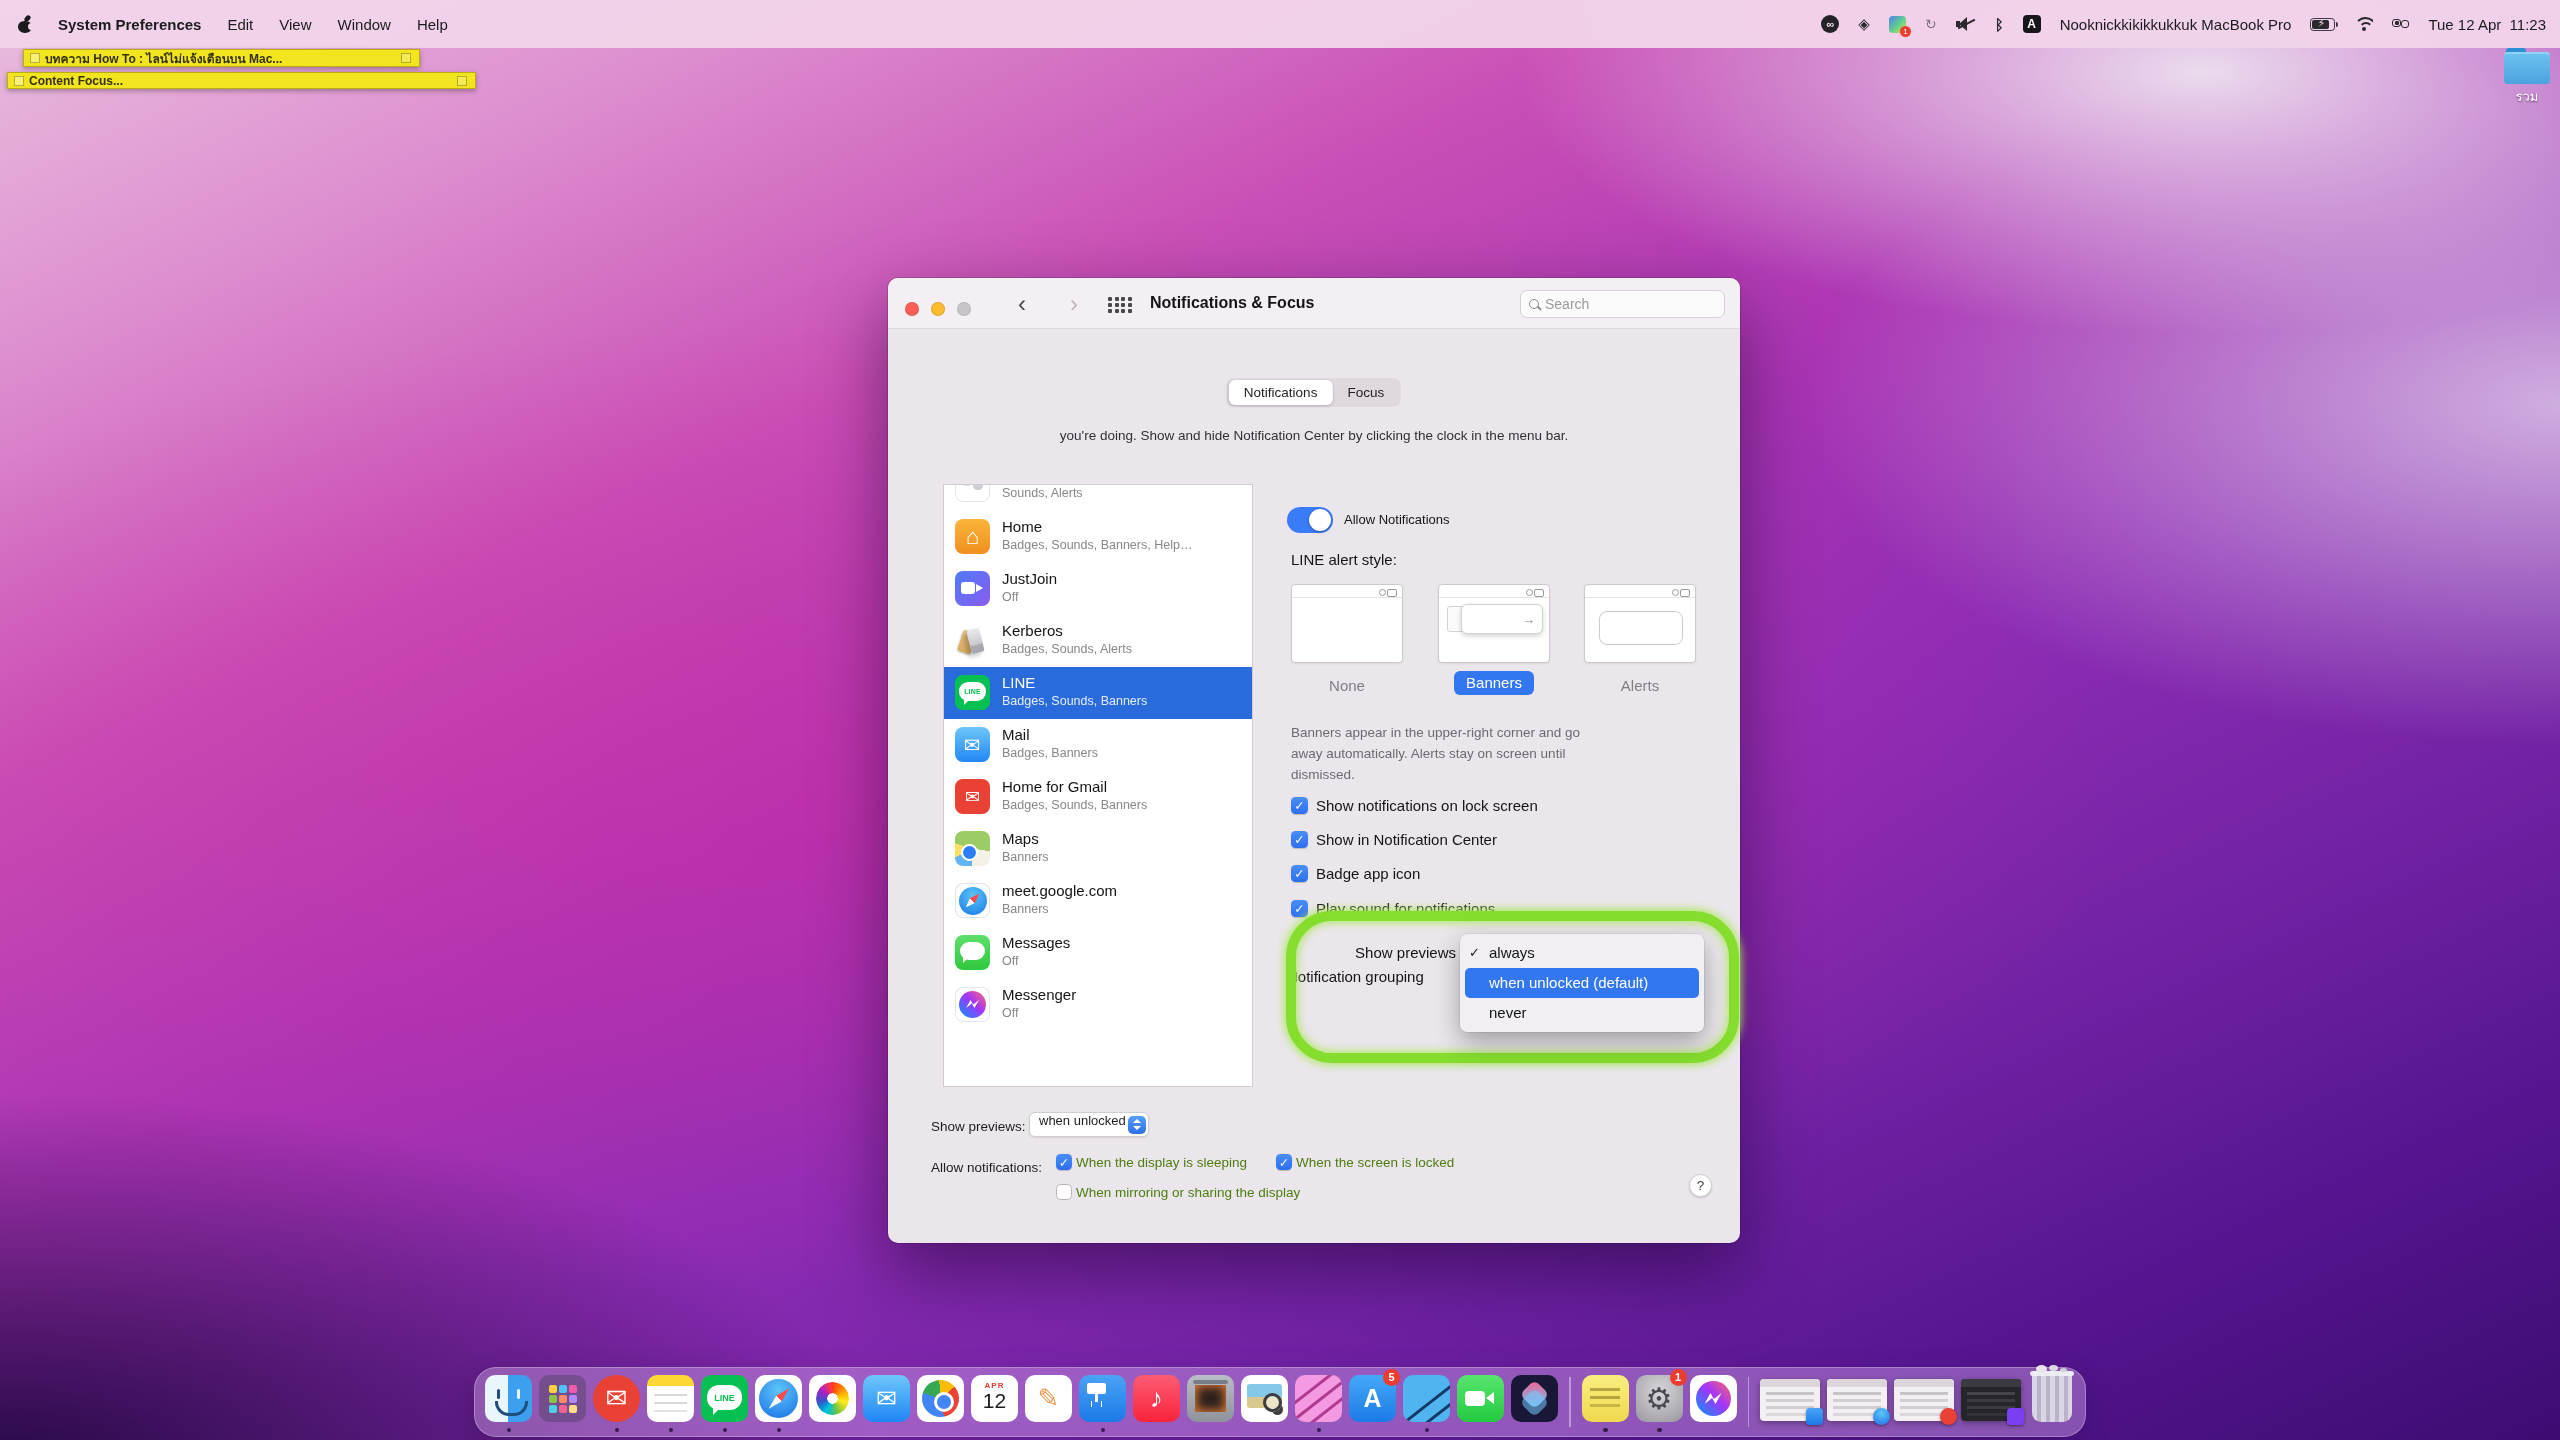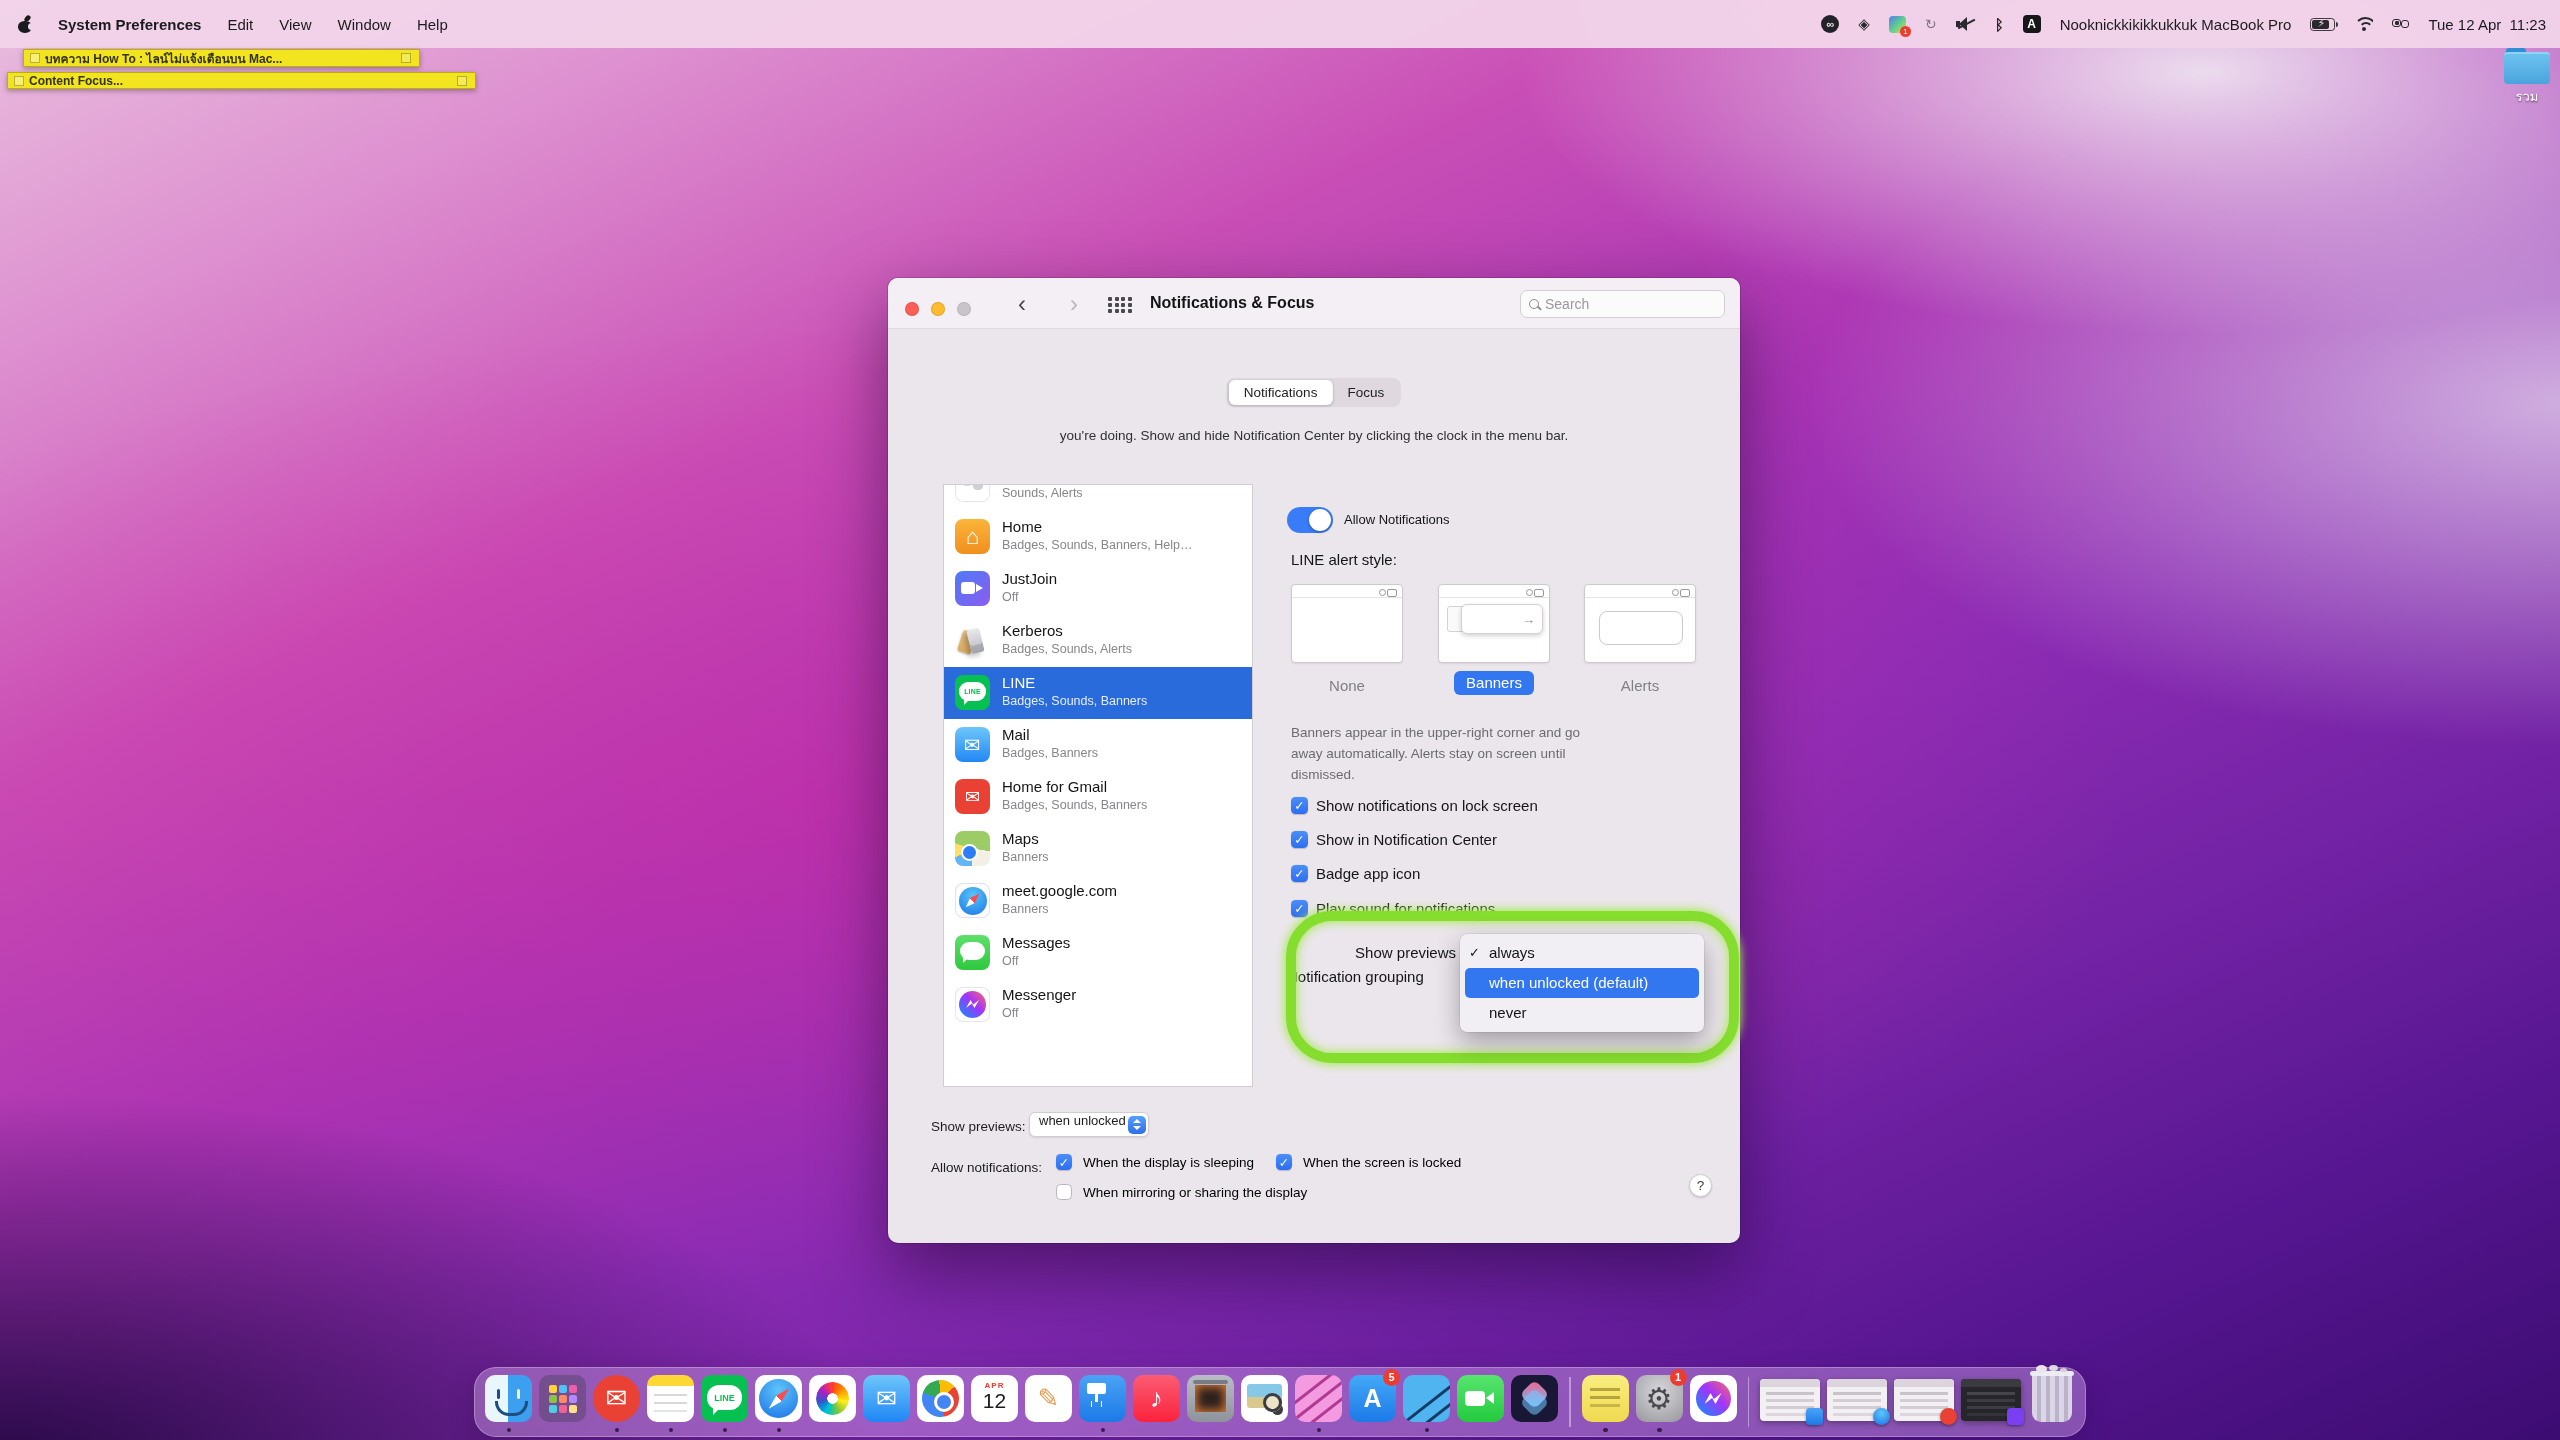--- a/index.html
+++ b/index.html
@@ -227,21 +227,21 @@
   .spl { left:43px; top:841px; }
   .dropdown { position:absolute; left:141px; top:834px; width:120px; height:25px; background:#fff; border:1px solid #d2ccd2;
     border-radius:6px; box-shadow:0 1px 2px rgba(0,0,0,.1); font-size:13px; color:#1c1c1e; display:flex; padding-left:9px; }
   .stepper { position:absolute; right:2.5px; top:2.5px; width:18px; height:18px; border-radius:5px;
     background:linear-gradient(#55a0fa,#2f6ee8); }
   .stepper::before { content:""; position:absolute; left:5px; top:3.5px; border-left:4px solid transparent; border-right:4px solid transparent;
     border-bottom:4.5px solid #fff; }
   .stepper::after { content:""; position:absolute; left:5px; bottom:3.5px; border-left:4px solid transparent; border-right:4px solid transparent;
     border-top:4.5px solid #fff; }
   .anl { left:43px; top:882px; }
-  .optrow { position:absolute; display:flex; align-items:center; gap:11px; font-size:13.5px; color:#000000; }
+  .optrow { position:absolute; display:flex; align-items:center; gap:4px; font-size:13.5px; color:#4d7c0f; }
   .optrow .cb { width:16px; height:16px; }
   .opt0 { left:168px; top:876px; }
   .opt1 { left:388px; top:876px; }
   .opt2 { left:168px; top:906px; }
   .helpbtn { position:absolute; left:801px; top:896px; width:23px; height:23px; border-radius:50%; background:#fff;
     border:1px solid #cfc9cf; box-shadow:0 1px 2px rgba(0,0,0,.15); text-align:center; line-height:21px; font-size:13.5px; color:#3c3c40; }
 
   
   .dock { position:absolute; left:50%; bottom:3px; transform:translateX(-50%); height:70px;
     background:rgba(205,160,228,.45); border:1px solid rgba(255,255,255,.28); border-radius:22px;

